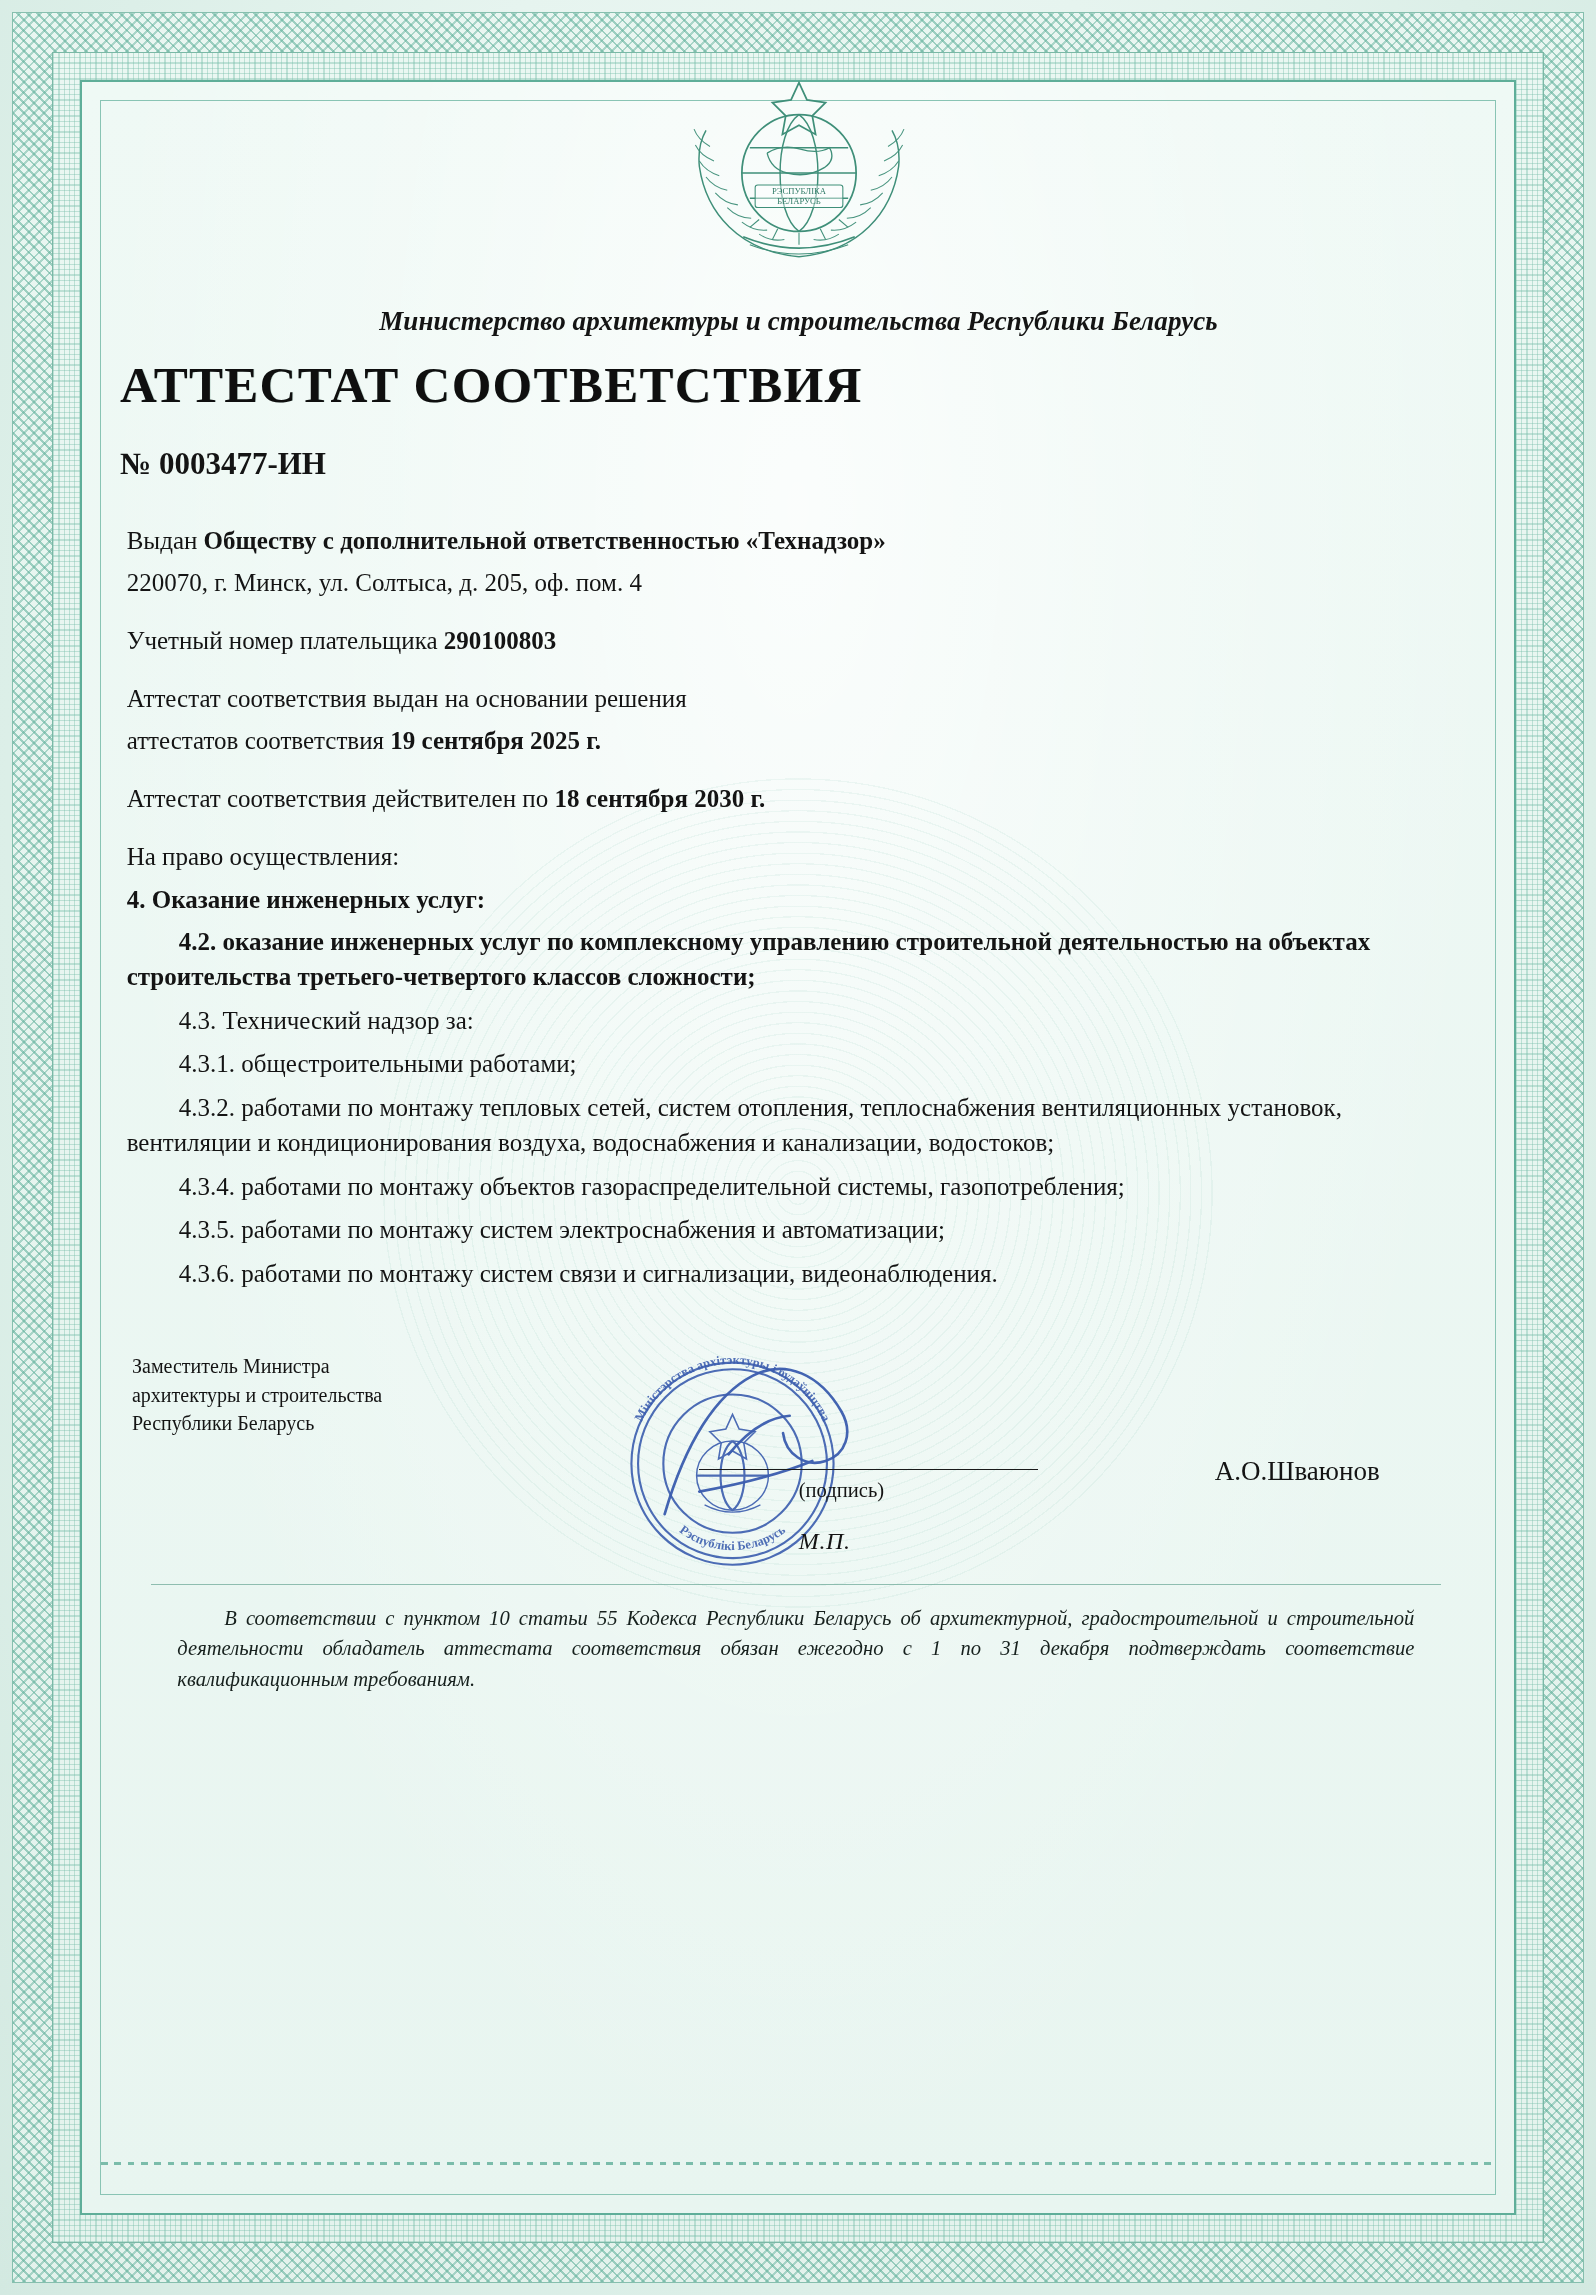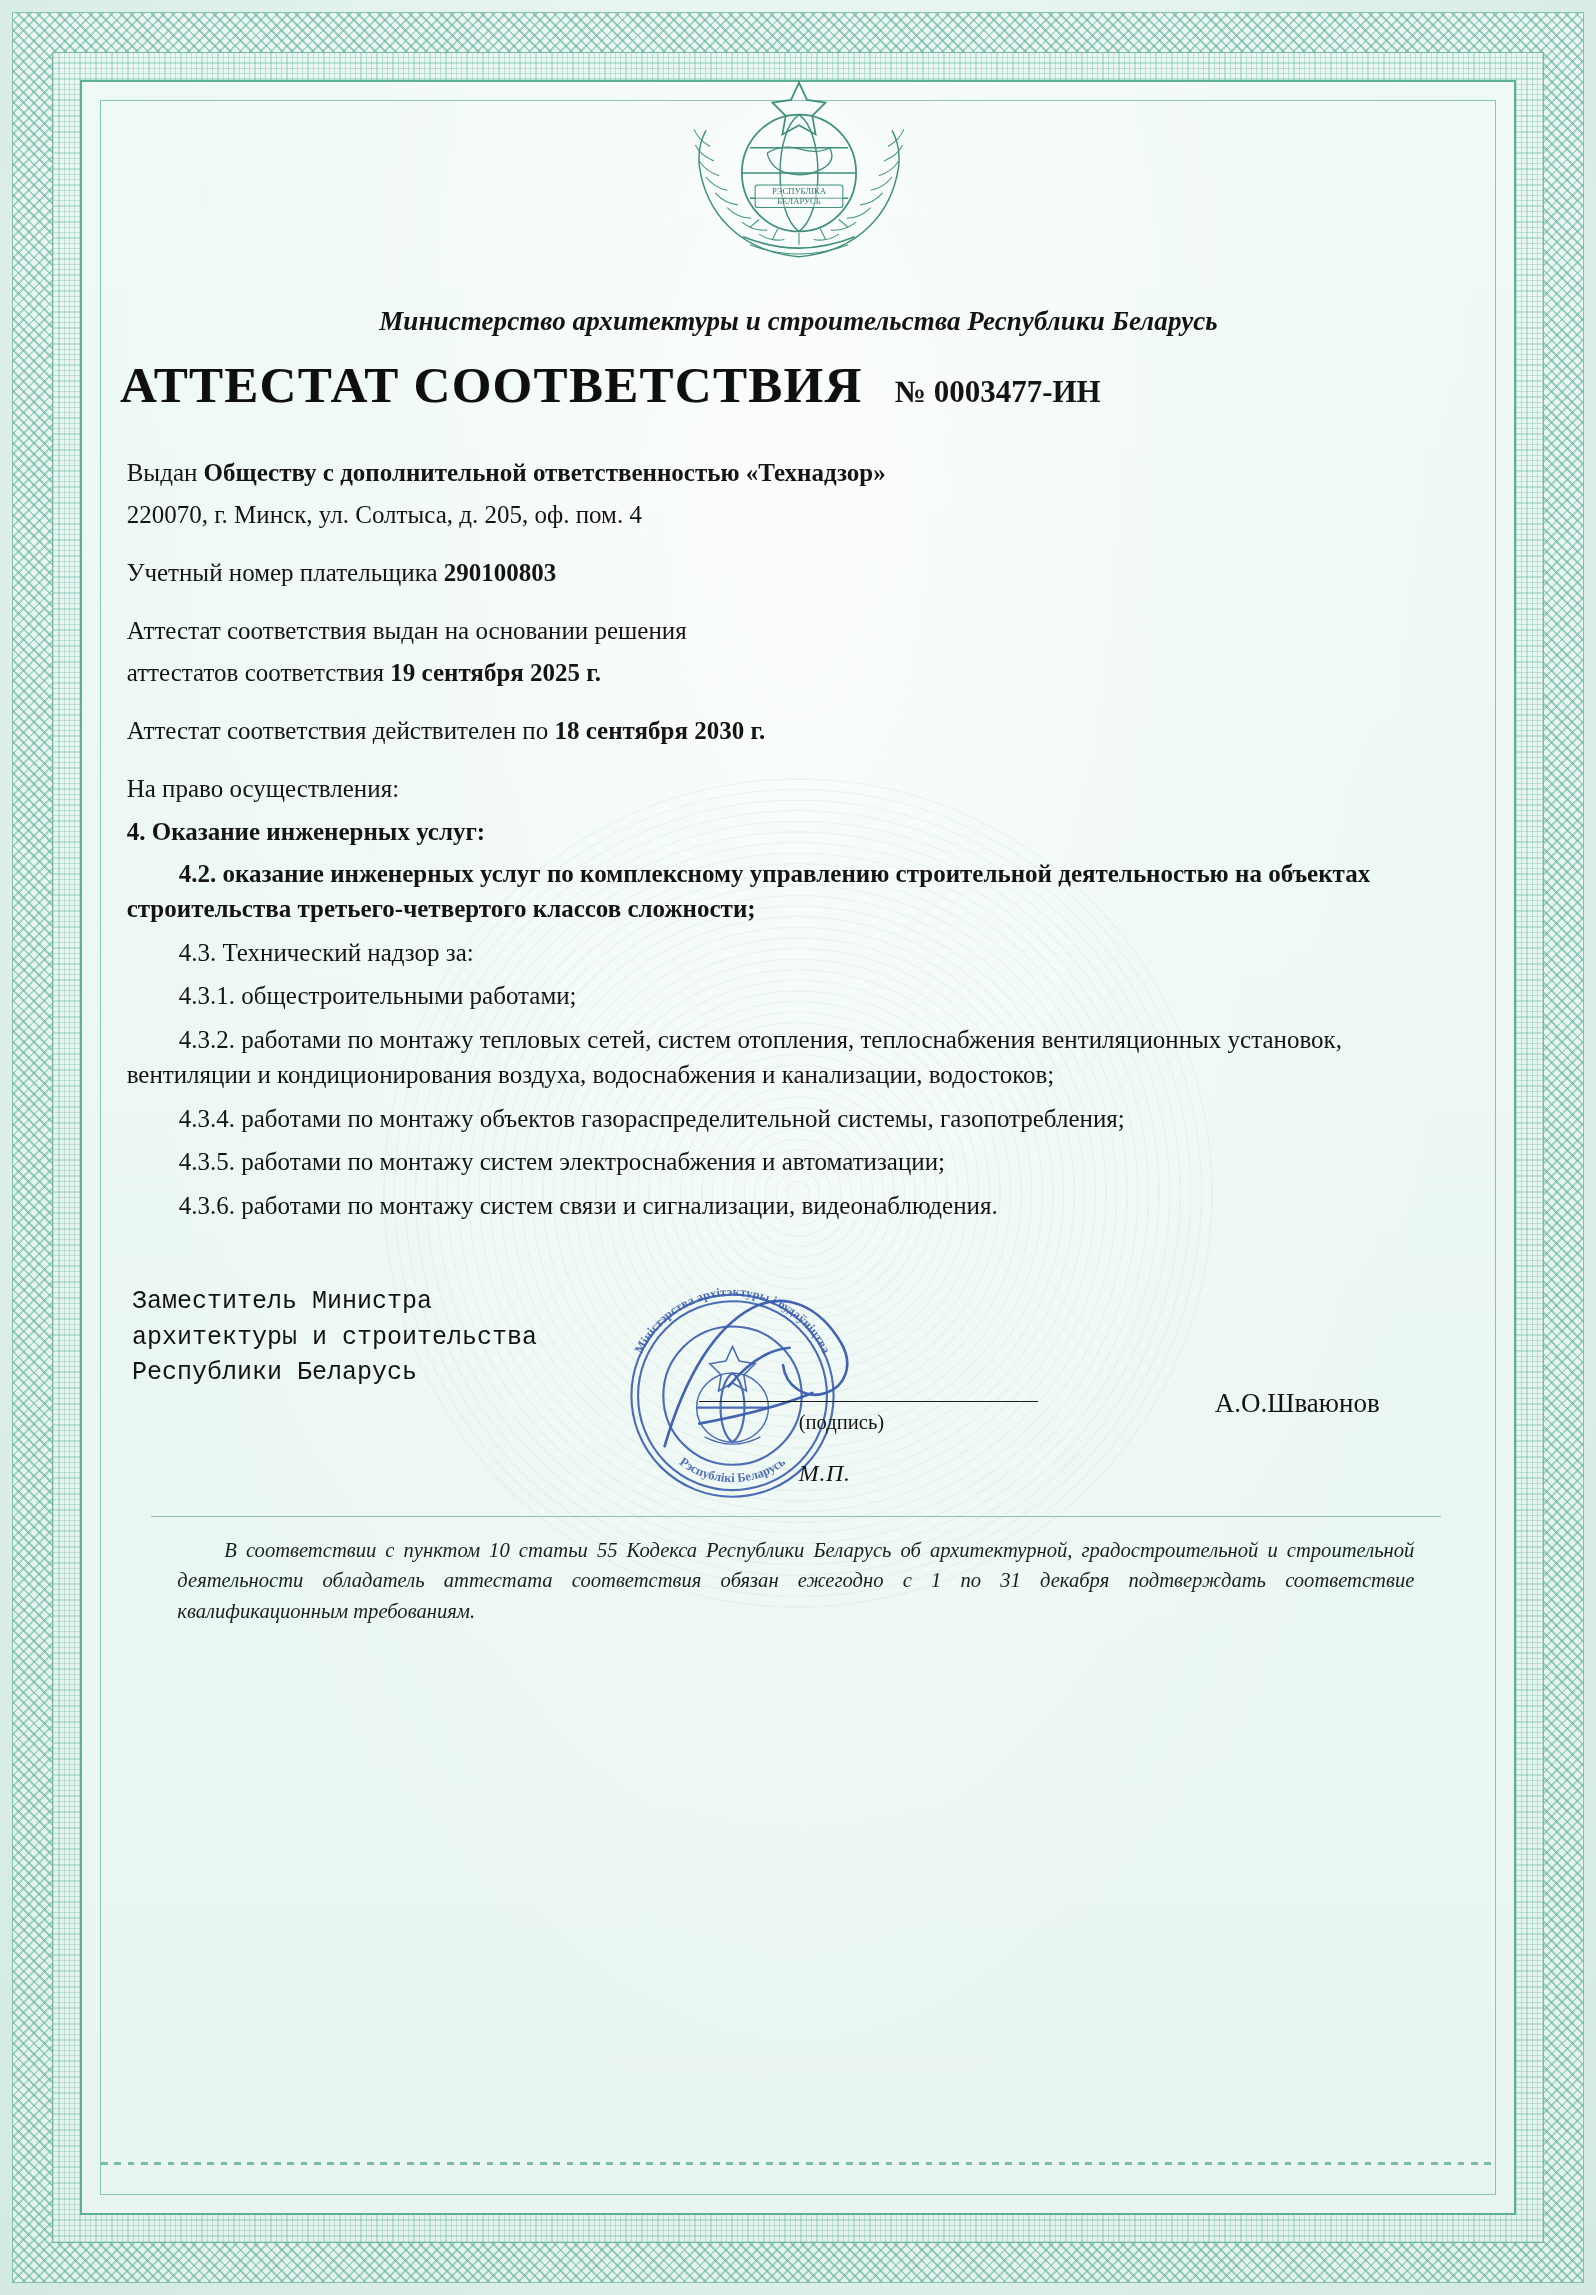--- a/index.html
+++ b/index.html
@@ -101,23 +101,24 @@
     font-size: 27px;
     font-weight: bold;
     letter-spacing: 0.1px;
     margin-top: 206px;
     font-style: italic;
   }
 
   .title-row {
     display: flex;
     align-items: baseline;
-    justify-content: flex-start;
+    justify-content: space-between;
     gap: 32px;
     margin-top: 18.6px;
+    flex-direction: column;
   }
   .cert-title {
     font-size: 51px;
     font-weight: bold;
     letter-spacing: 1.3px;
     color: #0f0f0f;
     text-shadow: 0.7px 0 0 rgba(80,140,125,0.25);
   }
   .cert-number {
     font-size: 31px;
@@ -142,23 +143,22 @@
   
   .sign-area {
     position: relative;
     margin-top: 61px;
     height: 220px;
   }
   .sign-left {
     position: absolute;
     left: 5.3px;
     top: 0;
-    font-size: 25px;
+    font-size: 20px;
     line-height: 1.42;
-    font-family: Liberation Mono, monospace;
   }
   .sign-line {
     position: absolute;
     left: 572px;
     top: 117px;
     width: 339px;
     border-bottom: 1.3px solid #1a1a1a;
   }
   .sign-caption {
     position: absolute;

